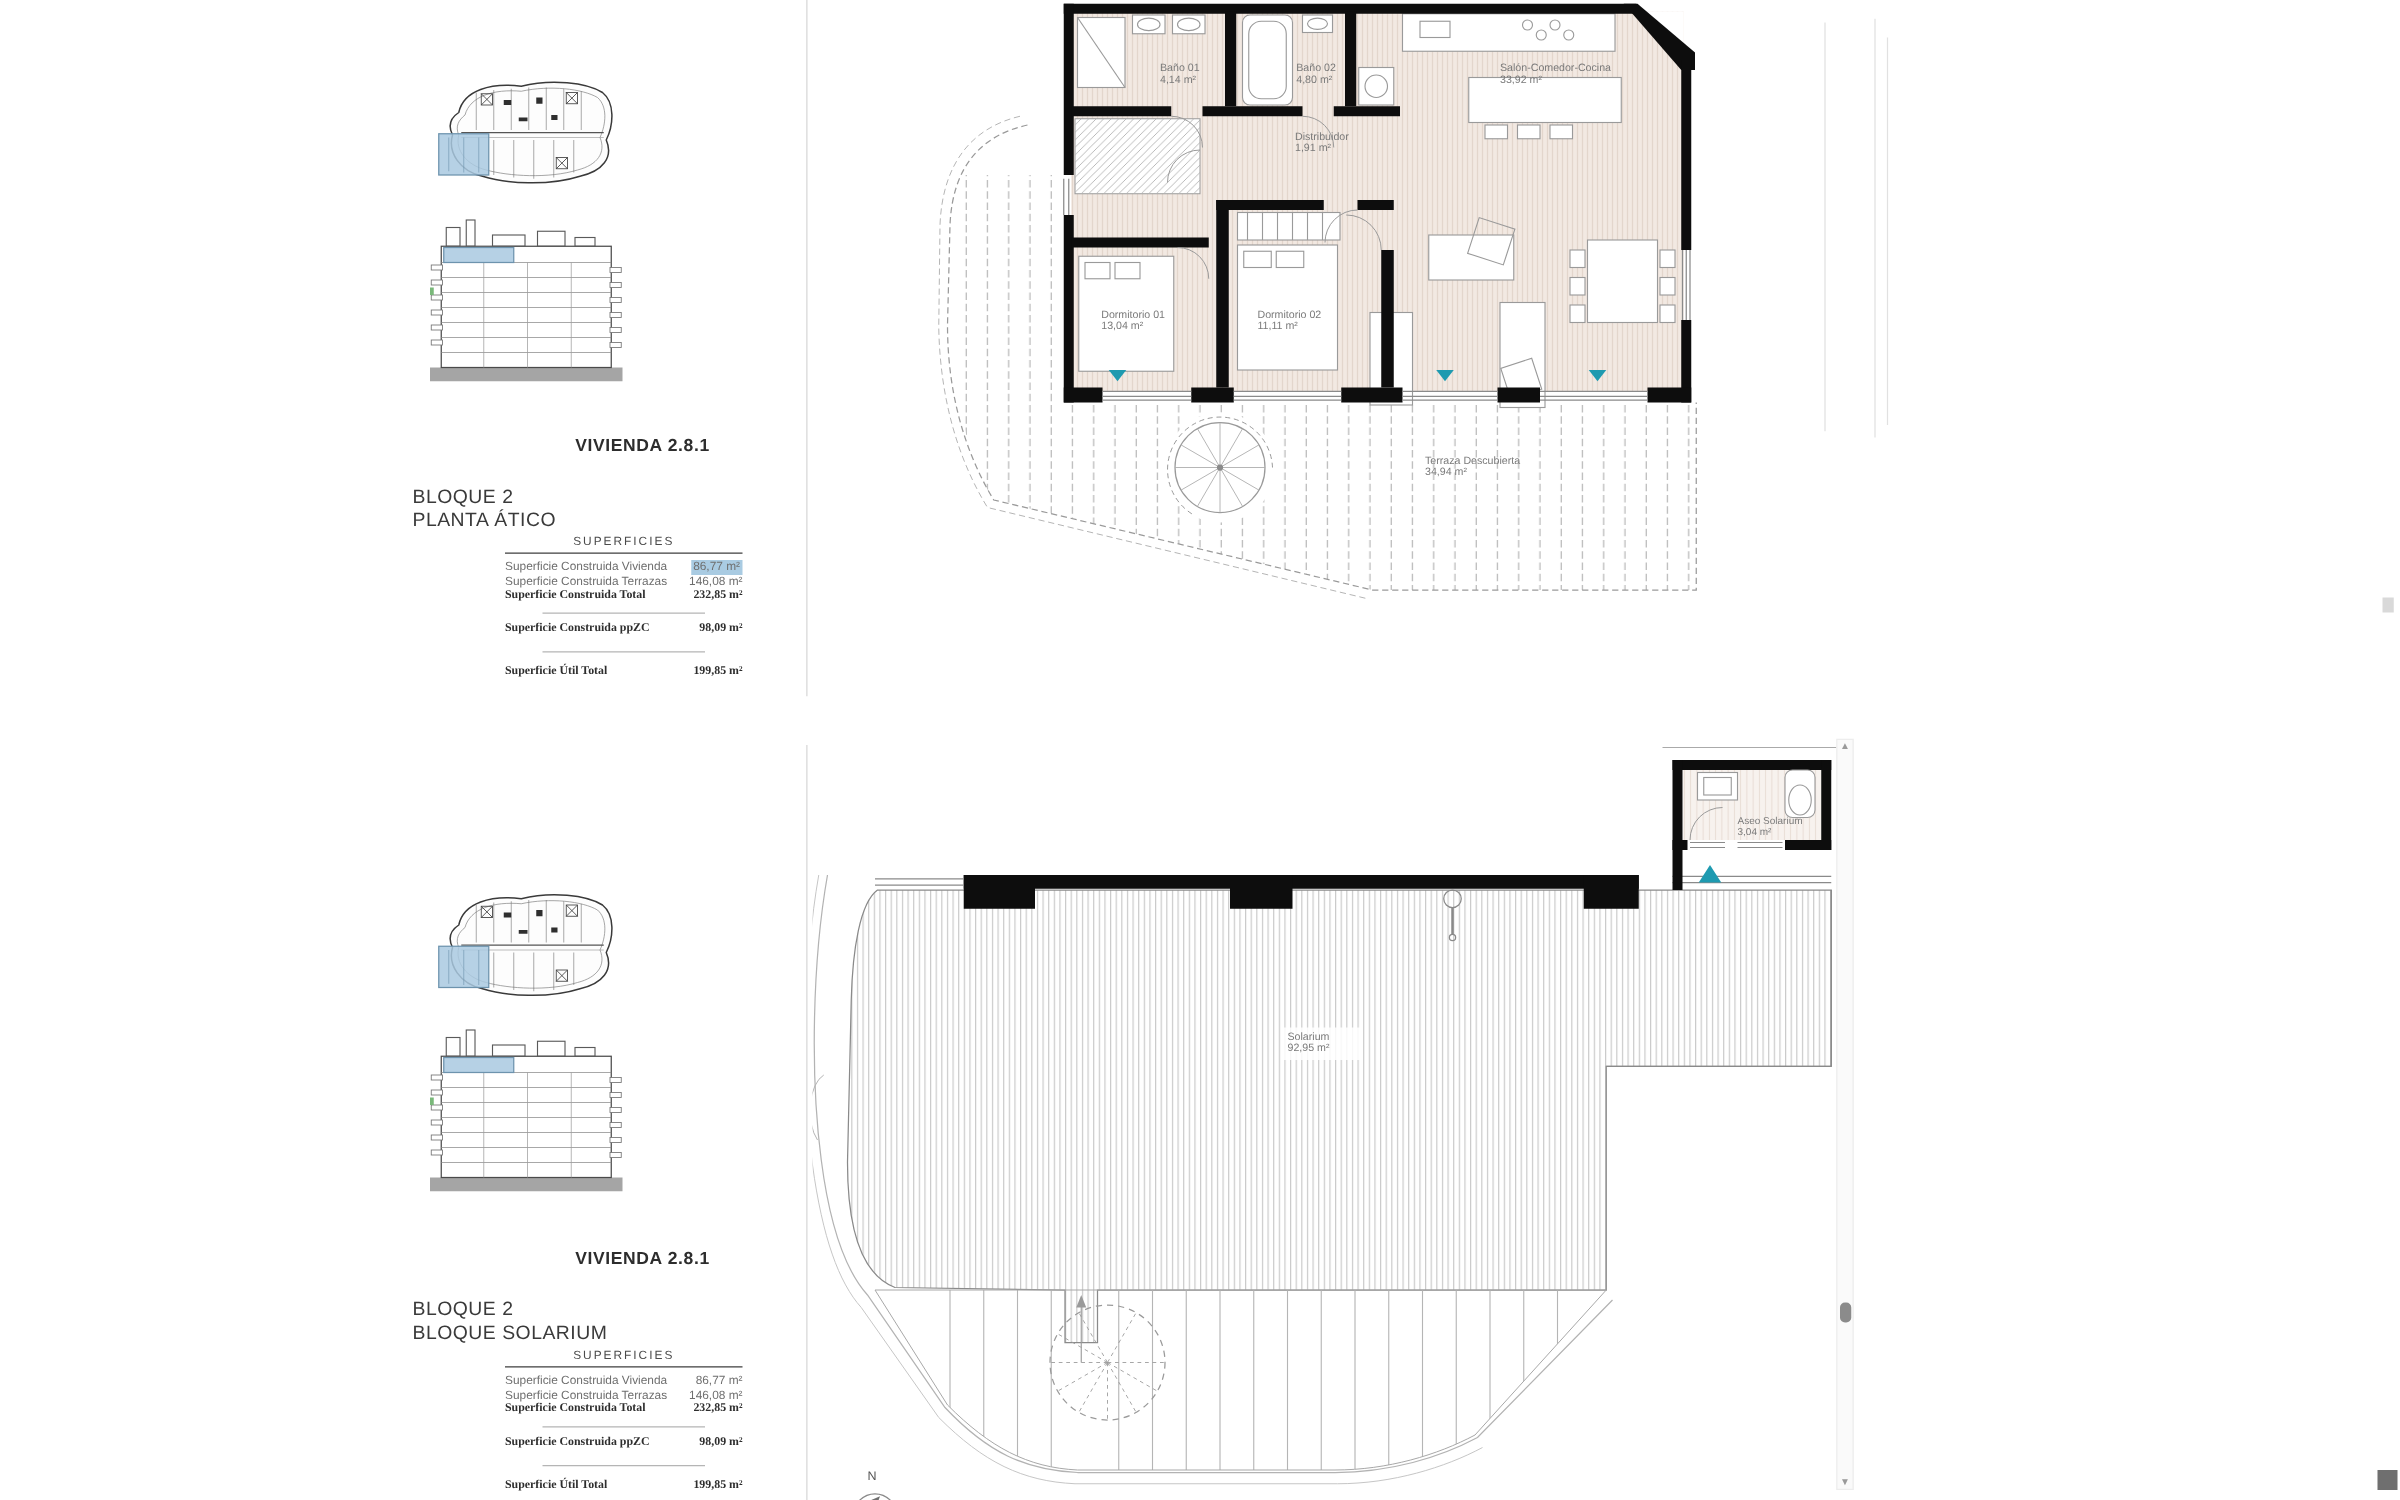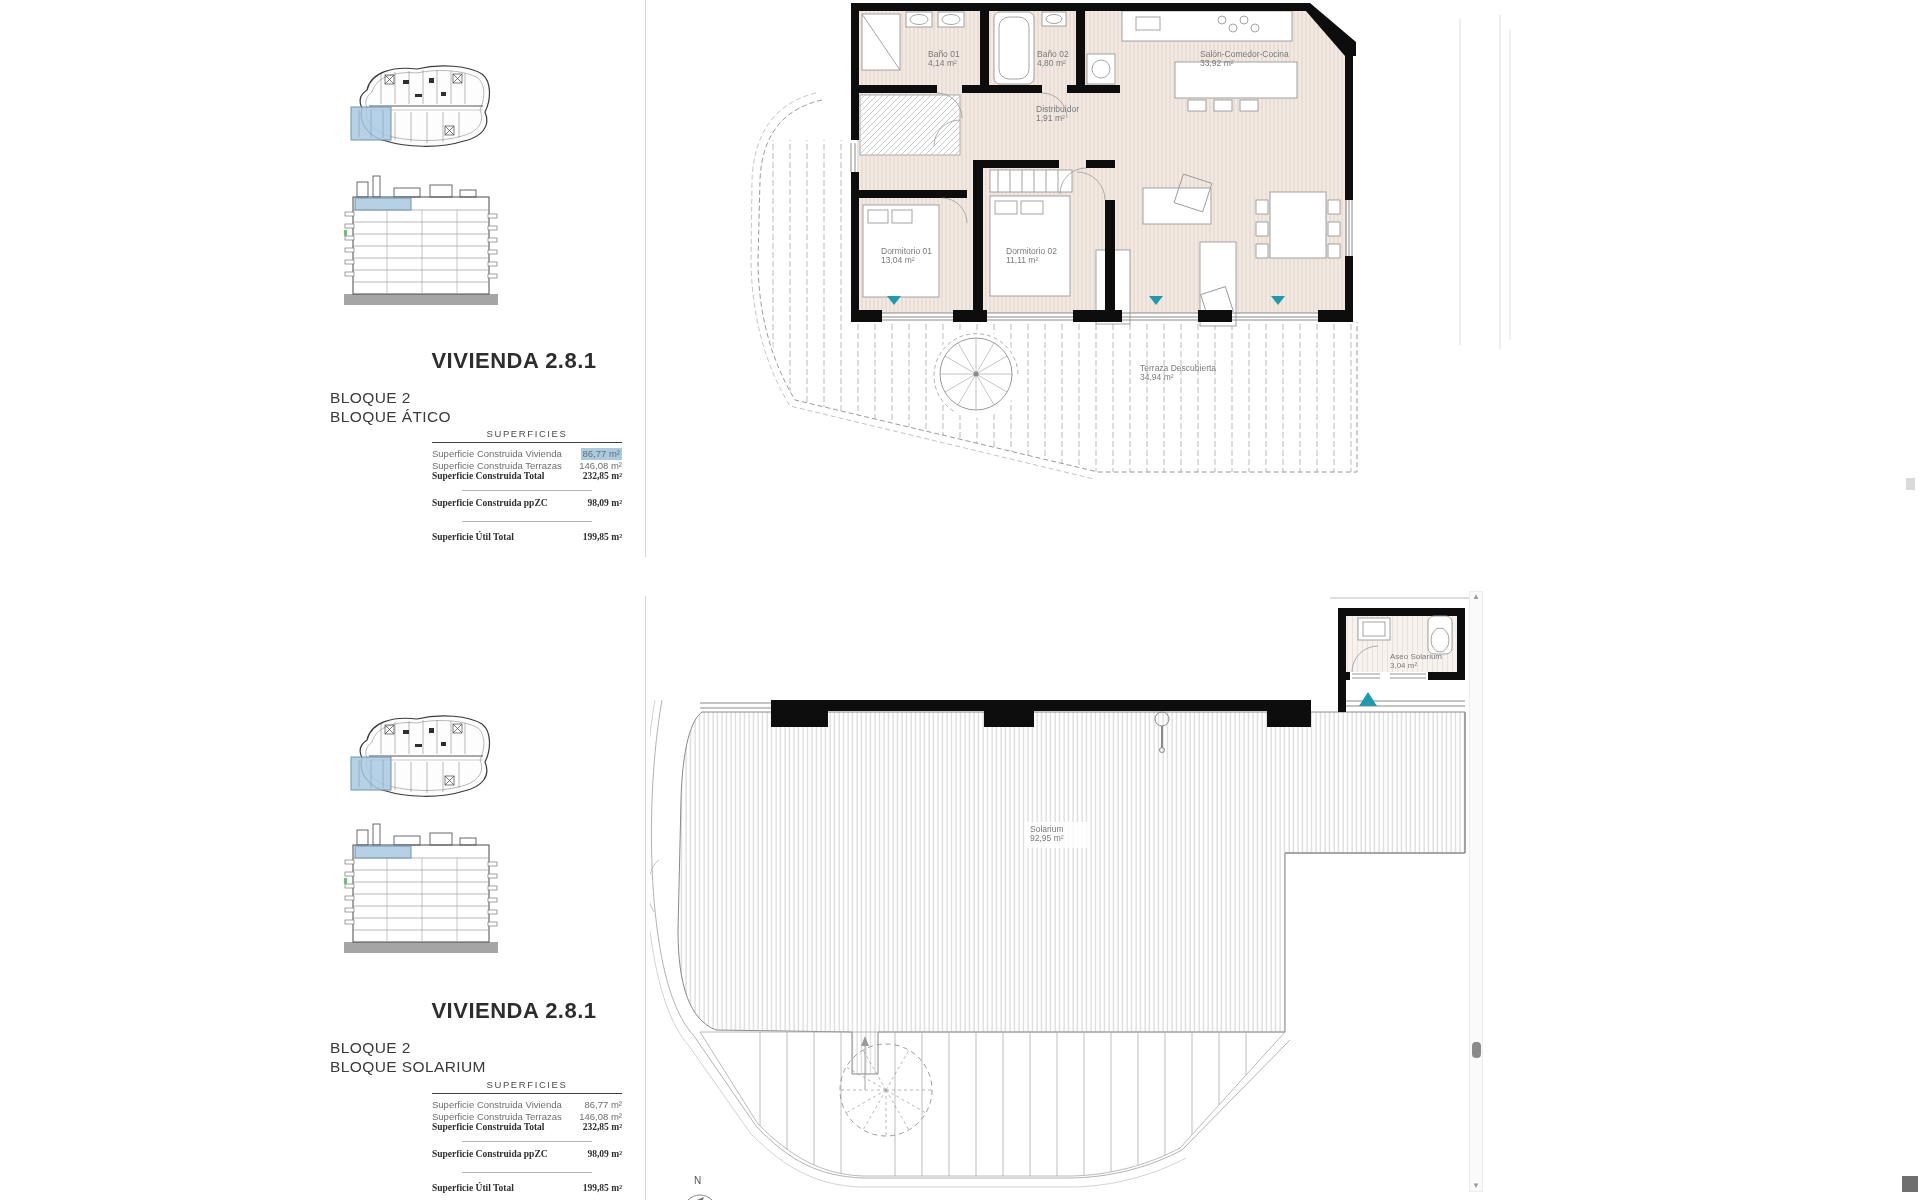--- a/index.html
+++ b/index.html
@@ -2,25 +2,25 @@
 <html><head>
 <meta charset="utf-8">
 <style>
   html,body{margin:0;padding:0;background:#ffffff;width:1920px;height:1200px;overflow:hidden;
             font-family:"Liberation Sans",sans-serif;-webkit-font-smoothing:antialiased;}
   .abs{position:absolute;}
   
   .vsep{position:absolute;width:1px;background:#d7d7d7;}
   
   .side-title{position:absolute;left:330px;width:368px;text-align:center;
-              font-size:22px;font-weight:bold;color:#2d2d2d;letter-spacing:.5px;}
+              font-size:14px;font-weight:bold;color:#2d2d2d;letter-spacing:.5px;}
   .side-sub{position:absolute;left:330px;width:368px;text-align:left;
             font-size:15.5px;color:#3a3a3a;line-height:1.22;letter-spacing:.4px;}
   
-  .sup{position:absolute;left:432px;width:190px;font-size:9.5px;color:#6e6e6e;}
+  .sup{position:absolute;left:404px;width:190px;font-size:9.5px;color:#6e6e6e;}
   .sup .hdr{text-align:center;letter-spacing:1.6px;color:#4a4a4a;font-size:9.5px;
             border-bottom:1px solid #3f3f3f;padding-bottom:3px;margin-bottom:5px;}
   .sup .row{display:flex;justify-content:space-between;line-height:11.5px;}
   .sup .row.b{font-weight:bold;color:#2e2e2e;font-family:Liberation Serif, serif;}
   .sup .val{font-style:normal;white-space:nowrap;}
   .sup .hl{background:#a9cbe2;padding:0 2px;}
   .sup .div{border-top:1px solid #b5b5b5;width:130px;margin:7px auto 7px auto;}
   .sup .div2{border-top:1px solid #b5b5b5;width:130px;margin:12px auto 10px auto;}
   
   .sb-track{position:absolute;left:1469px;top:591px;width:14px;height:601px;
@@ -122,21 +122,21 @@
       <rect x="88" y="17" width="22" height="12"></rect>
     <rect x="118" y="22" width="16" height="7"></rect>
   </g>
   <rect x="13" y="30" width="56" height="12" fill="#a9c9e0" fill-opacity=".85" stroke="#6d93ad" stroke-width="1"></rect>
   <rect x="2" y="62" width="3" height="6" fill="#7ab87a"></rect>
 </svg>
 
 <div class="side-title" style="top:348px;">VIVIENDA 2.8.1</div>
 <div class="side-sub" style="top:389px;">
   <div>BLOQUE 2</div>
-  <div>BLOQUE ÁTICO</div>
+  <div>PLANTA ÁTICO</div>
 </div>
 
 <div class="sup" style="top:428px;">
   <div class="hdr">SUPERFICIES</div>
   <div class="row">
     <span>Superficie Construida Vivienda</span>
     <span class="val hl">86,77 m²</span>
   </div>
   <div class="row">
     <span>Superficie Construida Terrazas</span>

